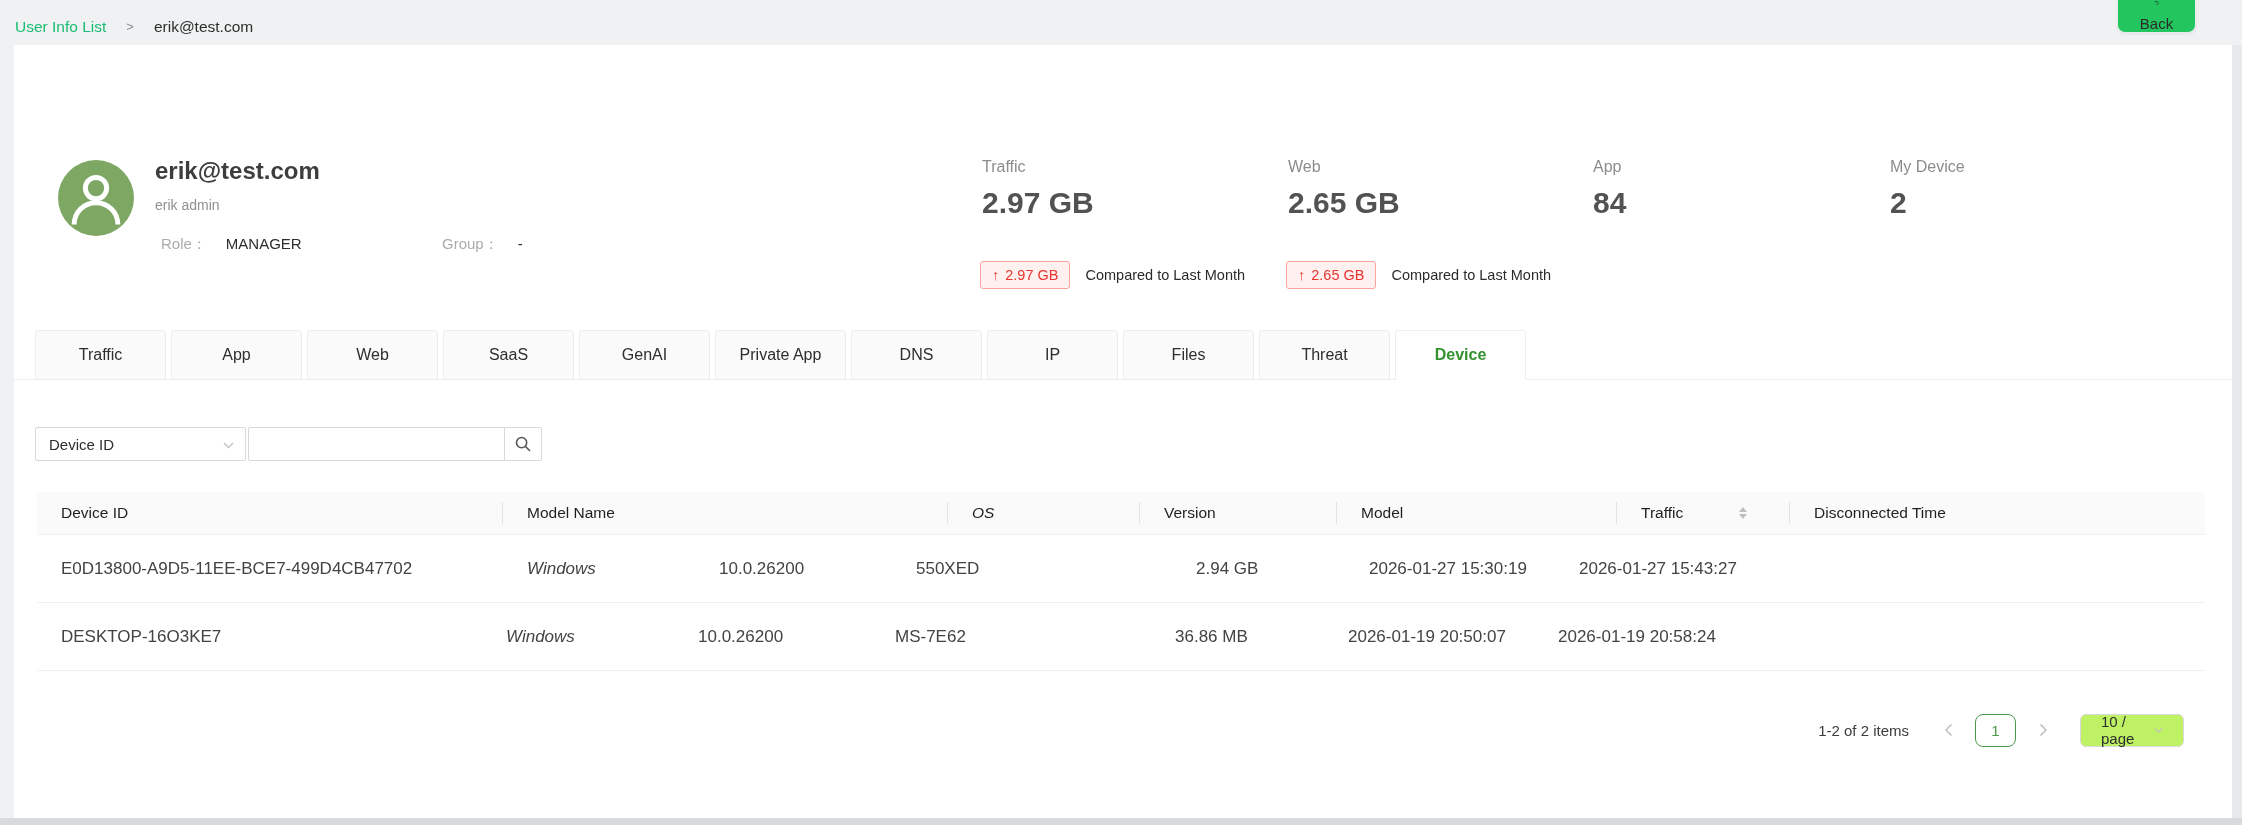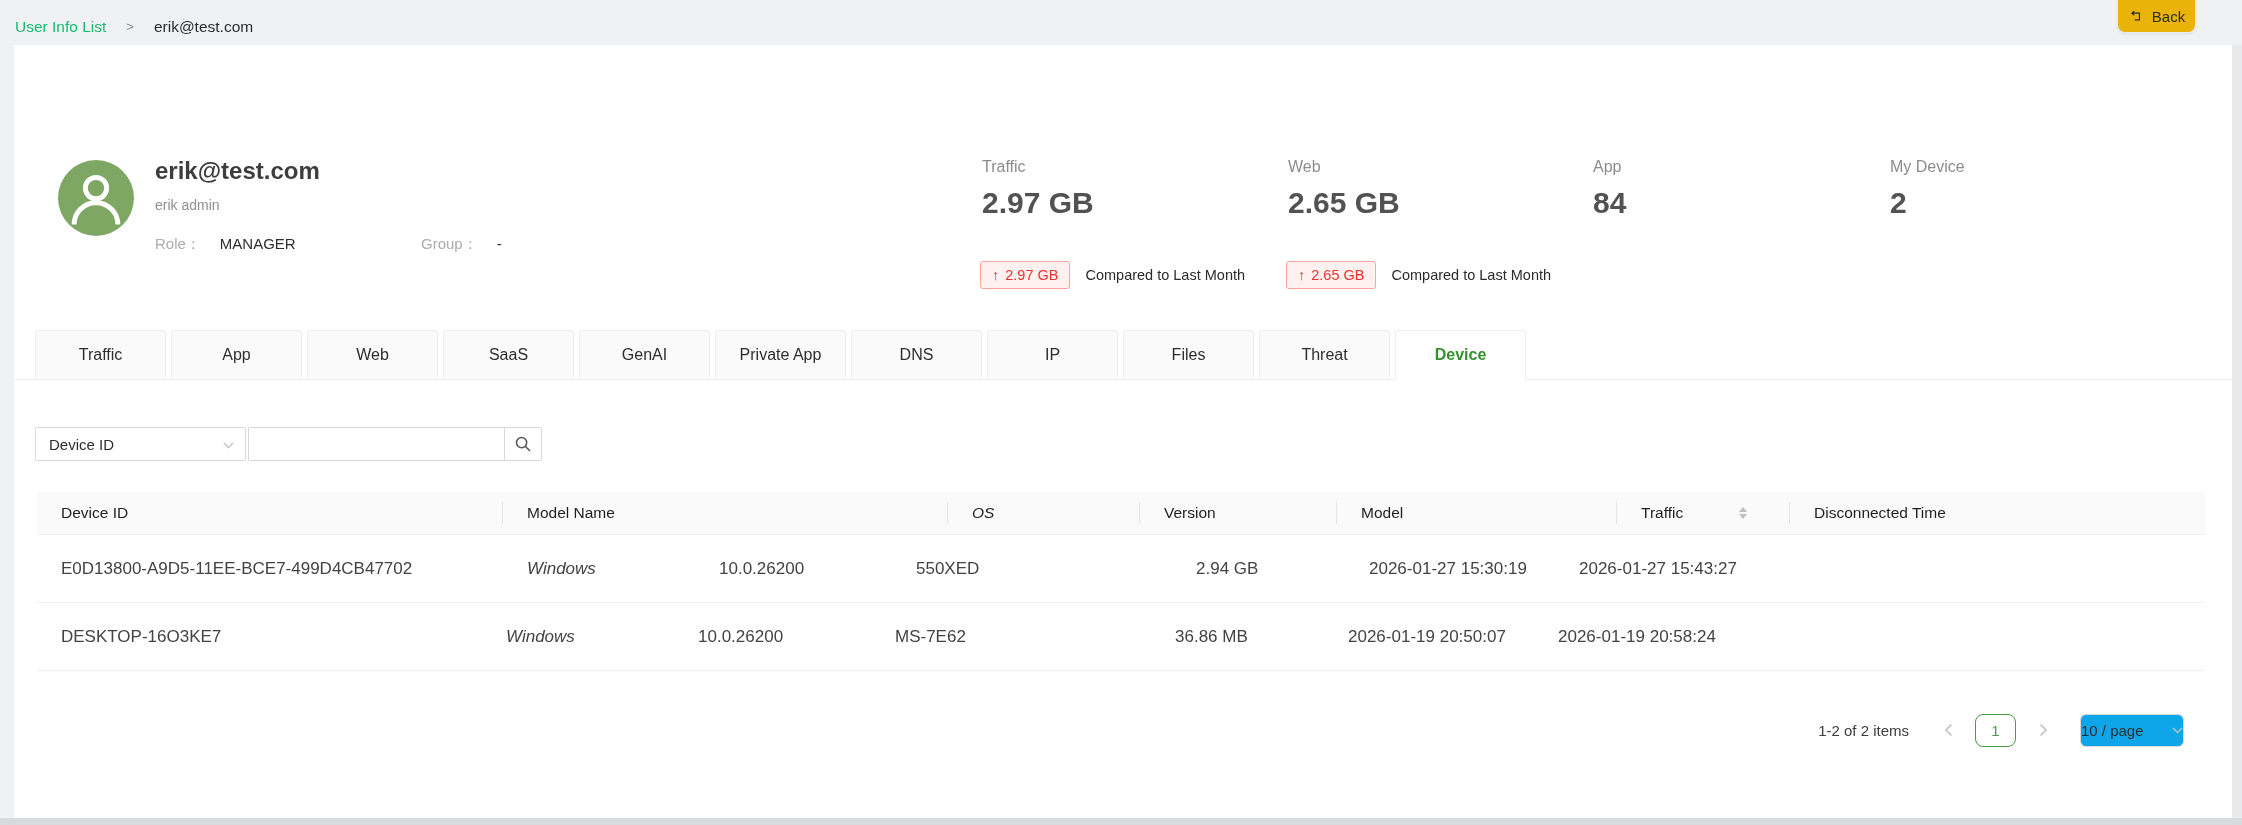--- a/index.html
+++ b/index.html
@@ -8,34 +8,34 @@
     position:relative; width:2242px; height:825px; overflow:hidden;
     background:#eff1f2; font-family:"Liberation Sans","DejaVu Sans",sans-serif;
     color:#2f2f2f;
   }
   
   .breadcrumb { position:absolute; left:15px; top:0; height:53px; display:flex; align-items:center; gap:20px; font-size:15.5px; }
   .bc-parent { color:var(--brand-green,#17bd71); cursor:pointer; }
   .bc-sep { color:#8c8c8c; font-size:13px; }
   .bc-current { color:#2d2d2d; }
   .back-btn {
-    position:absolute; top:0; right:46px; width:79px; height:33px; background:#eab308;
+    position:absolute; top:0; right:46px; width:79px; height:33px; background:#22c55e;
     border:1px solid #ebedee; border-top:none; border-radius:0 0 8px 8px;
     box-shadow:0 1px 3px rgba(0,0,0,.07);
     display:flex; align-items:center; justify-content:center; gap:9px;
-    font-size:15px; color:#2b2b2b; cursor:pointer;
+    font-size:15px; color:#2b2b2b; cursor:pointer;flex-direction:column;
   }
   
   .card { position:absolute; left:14px; top:45px; width:2218px; height:773px; background:#fff; }
   
   .avatar { position:absolute; left:44px; top:115px; width:76px; height:76px; border-radius:50%; background:var(--avatar-green,#7da763); overflow:hidden; }
   .email-title { position:absolute; left:141px; top:112px; font-size:24px; font-weight:600; color:#3d3d3d; }
   .display-name { position:absolute; left:141px; top:152px; font-size:14px; color:#909090; }
   .kv { position:absolute; top:190px; font-size:15px; display:flex; }
-  .kv.role { left:141px; } .kv.group { left:407px; }
+  .kv.role { left:147px; } .kv.group { left:428px; }
   .kv .k { color:#ababab; } .kv .v { color:#2d2d2d; margin-left:19px; }
   
   .stat { position:absolute; top:113px; }
   .stat.s0 { left:968px; } .stat.s1 { left:1274px; } .stat.s2 { left:1579px; } .stat.s3 { left:1876px; }
   .stat-label { font-size:16px; color:#8c8c8c; }
   .stat-value { margin-top:10px; font-size:30px; font-weight:600; color:#525252; }
   
   .compare-group { position:absolute; top:215px; height:30px; display:flex; align-items:center; }
   .compare-group.g0 { left:966px; } .compare-group.g1 { left:1272px; }
   .badge {
@@ -85,21 +85,21 @@
   
   .pagination { position:absolute; right:48px; top:668px; height:34px; display:flex; align-items:center; font-size:15px; color:#3d3d3d; }
   .page-summary { margin-right:26px; }
   .page-prev, .page-next { width:26px; display:flex; justify-content:center; align-items:center; cursor:pointer; }
   .page-current {
     width:41px; height:33px; border:1px solid var(--page-green,#4a9a4a); color:var(--page-green,#4a9a4a);
     border-radius:8px; display:flex; align-items:center; justify-content:center; margin:0 14px; background:#fff; cursor:pointer;
   }
   .page-size {
     width:104px; height:33px; border:1px solid #d9d9d9; border-radius:6px; margin-left:24px;
-    display:flex; align-items:center; justify-content:space-between; padding:0 0; background:#0ea5e9; cursor:pointer; color:#2d2d2d;
+    display:flex; align-items:center; justify-content:space-between; padding:0 20px; background:#bef264; cursor:pointer; color:#2d2d2d;
   }
   
   .scroll-strip { position:absolute; right:0; top:45px; width:10px; height:773px; background:#e7e9ea; }
   .bottom-edge { position:absolute; left:0; right:0; bottom:0; height:7px; background:#d8dadb; }
 </style>
 </head>
 <body>
 
 <div id="screen">
 

